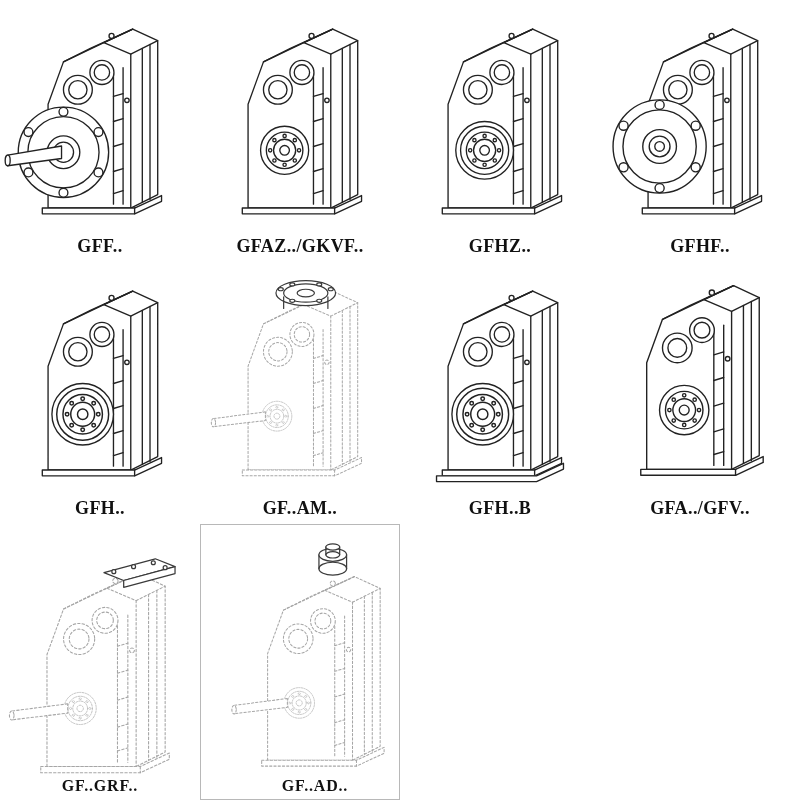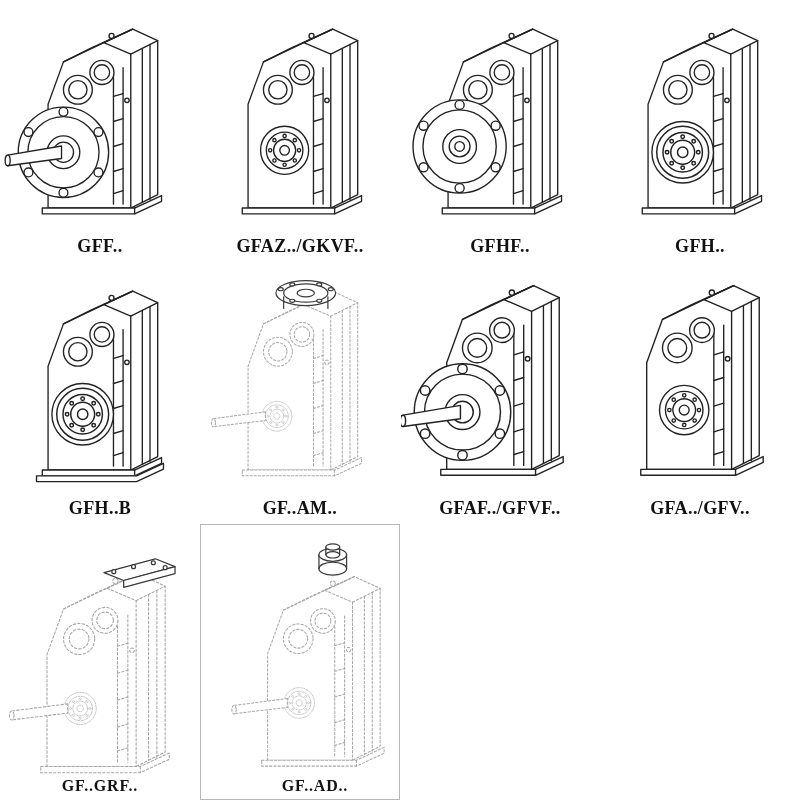--- a/index.html
+++ b/index.html
@@ -156,76 +156,74 @@
   </div>
 
   <div class="cell">
     <svg class="drawing" viewBox="0 0 200 235">
       <use href="#gbody"></use>
       <use href="#gbear" transform="translate(84,148)"></use>
     </svg>
     <div class="label">GFAZ../GKVF..</div>
   </div>
 
+  <div class="cell">
+    <svg class="drawing" viewBox="0 0 200 235">
+      <use href="#gbody"></use>
+      <circle cx="84" cy="148" r="30"></circle>
+      <use href="#gbear" transform="translate(84,148)"></use>
+    </svg>
+    <div class="label">GFHZ..</div>
+  </div>
 
   <div class="cell">
     <svg class="drawing" viewBox="0 0 200 235">
       <use href="#gbody"></use>
       <g transform="translate(58,144) scale(1.03)">
           <use href="#gflange"></use>
         </g>
       <circle cx="58" cy="144" r="5"></circle>
     </svg>
     <div class="label">GFHF..</div>
   </div>
 
   <div class="cell">
     <svg class="drawing" viewBox="0 0 200 235">
       <use href="#gbody"></use>
       <circle cx="82" cy="150" r="32"></circle>
       <use href="#gbear" transform="translate(82,150) scale(1.08)"></use>
     </svg>
     <div class="label">GFH..</div>
-  </div>
-
-  <div class="cell">
-    <svg class="drawing" viewBox="0 0 200 235">
-      <use href="#gbody"></use>
-      <circle cx="82" cy="150" r="32"></circle>
-      <use href="#gbear" transform="translate(82,150) scale(1.08)"></use>
-      <polygon points="34,214 138,214 166,201 166,207 138,220 34,220"></polygon>
-    </svg>
-    <div class="label">GFH..B</div>
   </div>
 
   <div class="cell">
     <svg class="drawing" viewBox="0 0 200 235">
       <g class="phantom">
         <use href="#gbody"></use>
         <use href="#gbear" transform="translate(76,152) scale(0.62)"></use>
         <use href="#gshaftlong" transform="translate(64,152)"></use>
       </g>
       <g class="solidthin">
           <use href="#gflangetop" transform="translate(106,24)"></use>
         </g>
     </svg>
     <div class="label">GF..AM..</div>
   </div>
 
-
-  <div class="cell row3">
-    <svg class="drawing" viewBox="0 0 200 235">
-      <use href="#gbody"></use>
-      <g transform="translate(62,150) scale(1.04)">
-          <use href="#gflange"></use>
-          <use href="#gshaft"></use>
-        </g>
-    </svg>
-    <div class="label">GFAF../GFVF..</div>
-  </div>
+  <div class="cell">
+    <svg class="drawing" viewBox="0 0 200 235">
+      <use href="#gbody"></use>
+      <circle cx="82" cy="150" r="32"></circle>
+      <use href="#gbear" transform="translate(82,150) scale(1.08)"></use>
+      <polygon points="34,214 138,214 166,201 166,207 138,220 34,220"></polygon>
+    </svg>
+    <div class="label">GFH..B</div>
+  </div>
+
+
 
   <div class="cell row3">
     <svg class="drawing" viewBox="0 0 200 235">
       <use href="#gbody"></use>
       <use href="#gbear" transform="translate(84,148)"></use>
     </svg>
     <div class="label">GFA../GFV..</div>
   </div>
 
   <div class="cell row3">

